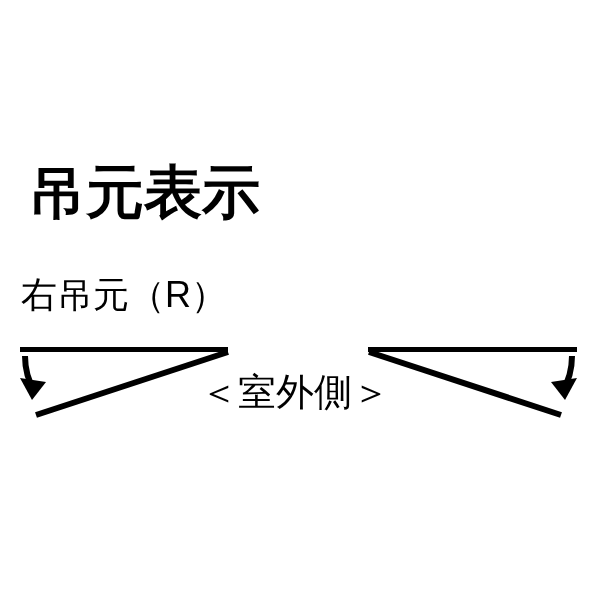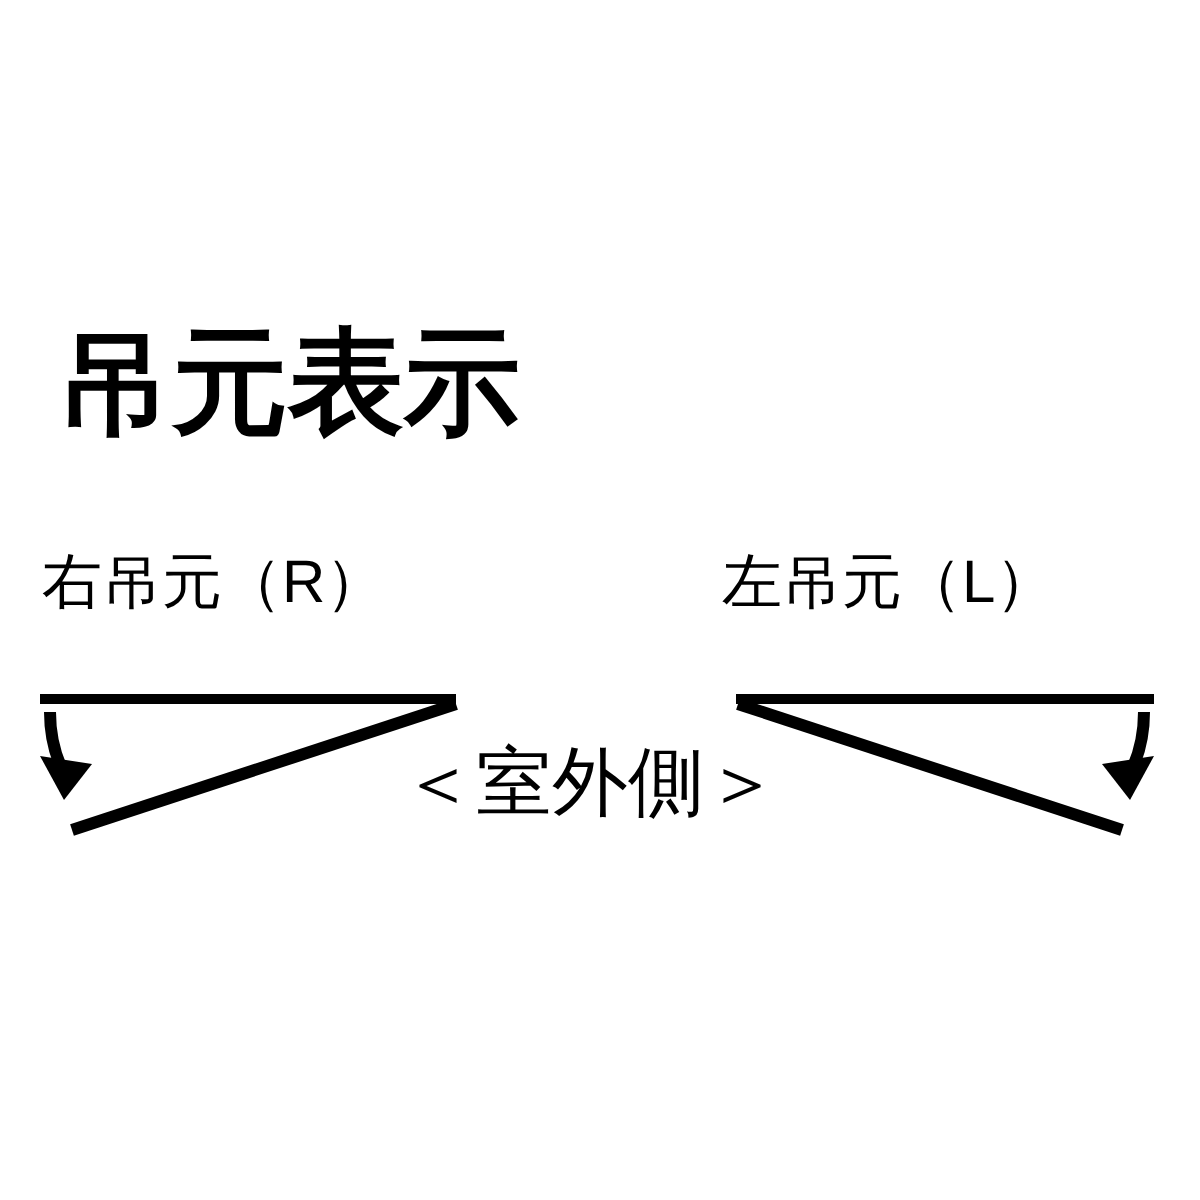--- a/index.html
+++ b/index.html
@@ -29,21 +29,21 @@
     letter-spacing: 0px;
     line-height: 1.0;
     white-space: nowrap;
     color: #000000;
   }
 
   
   .side-label {
     position: absolute;
     top: 275px;
-    font-size: 30px;
+    font-size: 36px;
     font-weight: 400;
     line-height: 1.1;
     white-space: nowrap;
     color: #000000;
   }
   .side-label.left  { left: 21px; }
   .side-label.right { left: 361px; }
 
   
   .center-caption {
@@ -82,21 +82,20 @@
 </style>
 </head>
 <body style="background: rgb(255, 255, 255);">
 
 <div id="page" style="background: rgb(255, 255, 255);">
 
   <div class="title">吊元表示</div>
 
   <div class="side-label left">右吊元（R）</div>
 
-  <div class="side-label right">左吊元（L）</div>
 
   <div class="center-caption">＜室外側＞</div>
 
   <svg class="diagram-svg" viewBox="0 0 600 600" xmlns="http://www.w3.org/2000/svg">
 
     <g>
       <line class="hinge-line" x1="20" y1="349.5" x2="228" y2="349.5" stroke-width="5"></line>
       <line class="hinge-line" x1="36" y1="415" x2="228" y2="352" stroke-width="6"></line>
       <path class="arrow-shaft" d="M 25,356 C 25,372 30,384 35,392" stroke-width="6"></path>
       <polygon class="arrow-head" points="20,378 46,382 32,400"></polygon>

